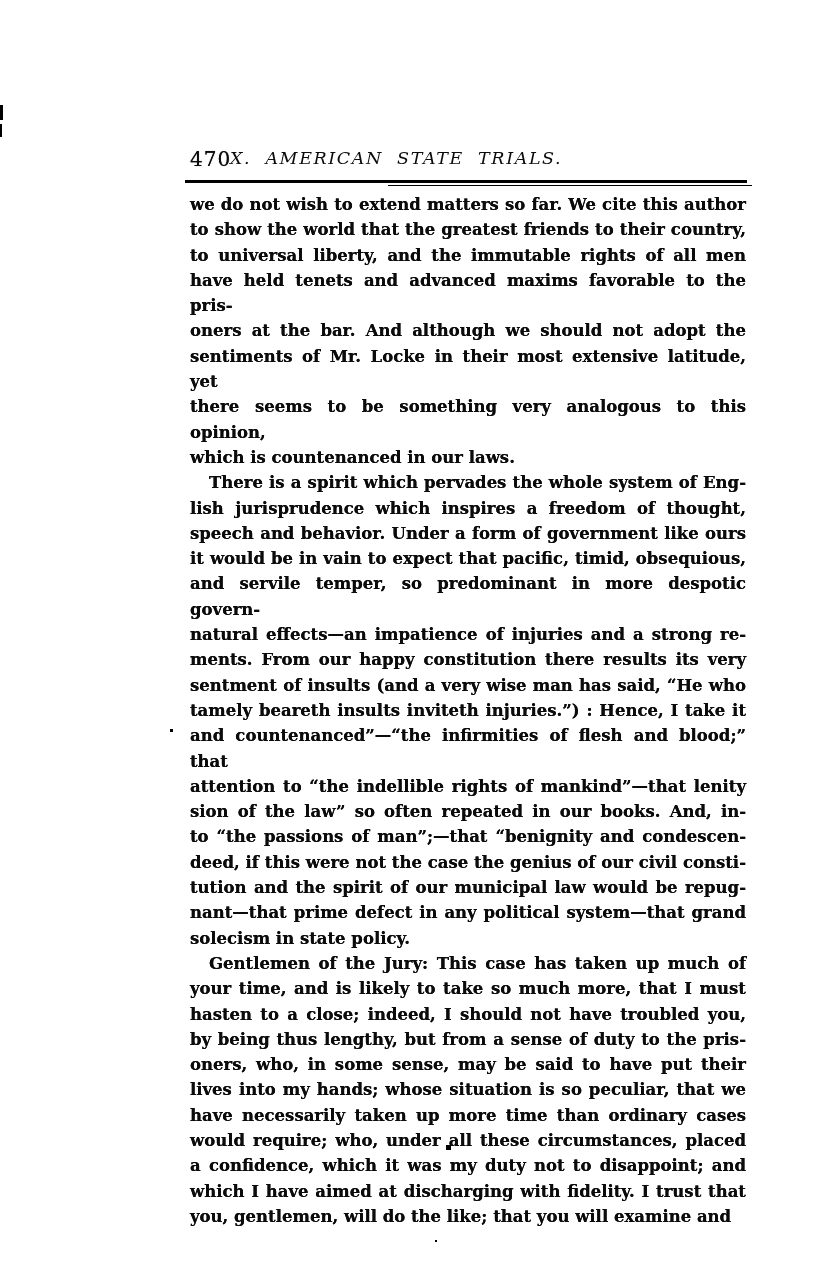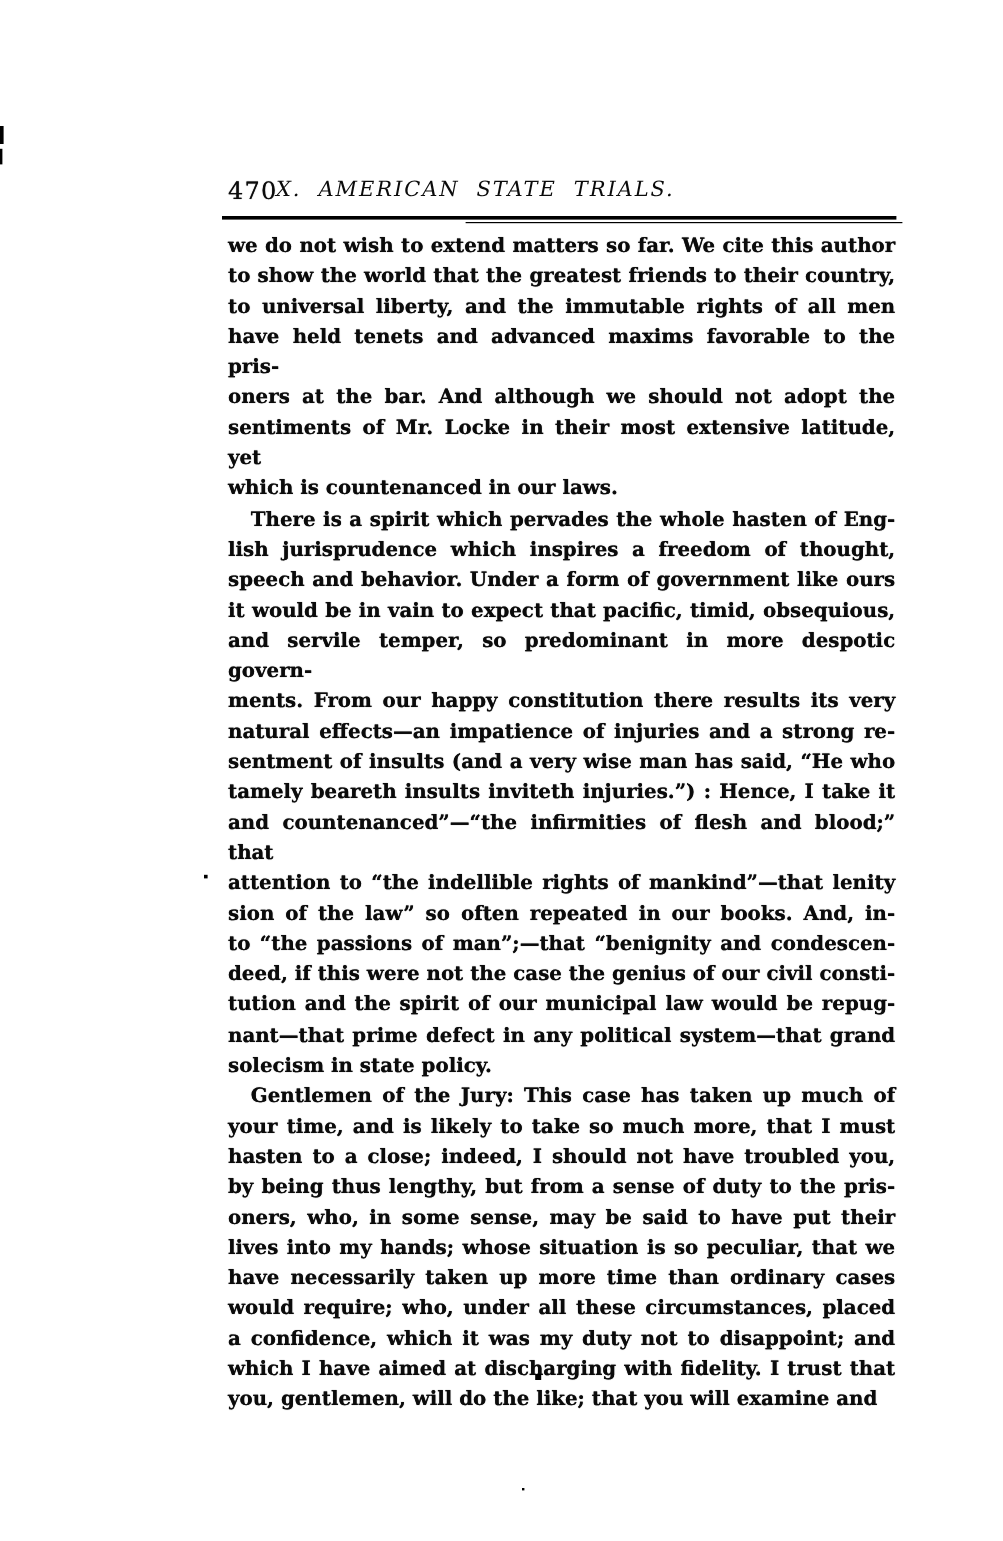--- a/index.html
+++ b/index.html
@@ -104,30 +104,31 @@
   <div class="rule-echo"></div>
 
   <div class="body-text">
       <div class="paragraph">
         <div class="line">we do not wish to extend matters so far.  We cite this author</div>
         <div class="line">to show the world that the greatest friends to their country,</div>
         <div class="line">to universal liberty, and the immutable rights of all men</div>
         <div class="line">have held tenets and advanced maxims favorable to the pris-</div>
         <div class="line">oners at the bar.  And although we should not adopt the</div>
         <div class="line">sentiments of Mr. Locke in their most extensive latitude, yet</div>
+        <div class="line">there seems to be something very analogous to this opinion,</div>
         <div class="line last">which is countenanced in our laws.</div>
       </div>
       <div class="paragraph">
-        <div class="line indent">There is a spirit which pervades the whole hasten of Eng-</div>
+        <div class="line indent">There is a spirit which pervades the whole system of Eng-</div>
         <div class="line">lish jurisprudence which inspires a freedom of thought,</div>
         <div class="line">speech and behavior.  Under a form of government like ours</div>
         <div class="line">it would be in vain to expect that pacific, timid, obsequious,</div>
         <div class="line">and servile temper, so predominant in more despotic govern-</div>
+        <div class="line">natural effects—an impatience of injuries and a strong re-</div>
         <div class="line">ments.  From our happy constitution there results its very</div>
-        <div class="line">natural effects—an impatience of injuries and a strong re-</div>
         <div class="line">sentment of insults (and a very wise man has said, “He who</div>
         <div class="line">tamely beareth insults inviteth injuries.”) : Hence, I take it</div>
         <div class="line">and countenanced”—“the infirmities of flesh and blood;” that</div>
         <div class="line">attention to “the indellible rights of mankind”—that lenity</div>
         <div class="line">sion of the law” so often repeated in our books.  And, in-</div>
         <div class="line">to “the passions of man”;—that “benignity and condescen-</div>
         <div class="line">deed, if this were not the case the genius of our civil consti-</div>
         <div class="line">tution and the spirit of our municipal law would be repug-</div>
         <div class="line">nant—that prime defect in any political system—that grand</div>
         <div class="line last">solecism in state policy.</div>

